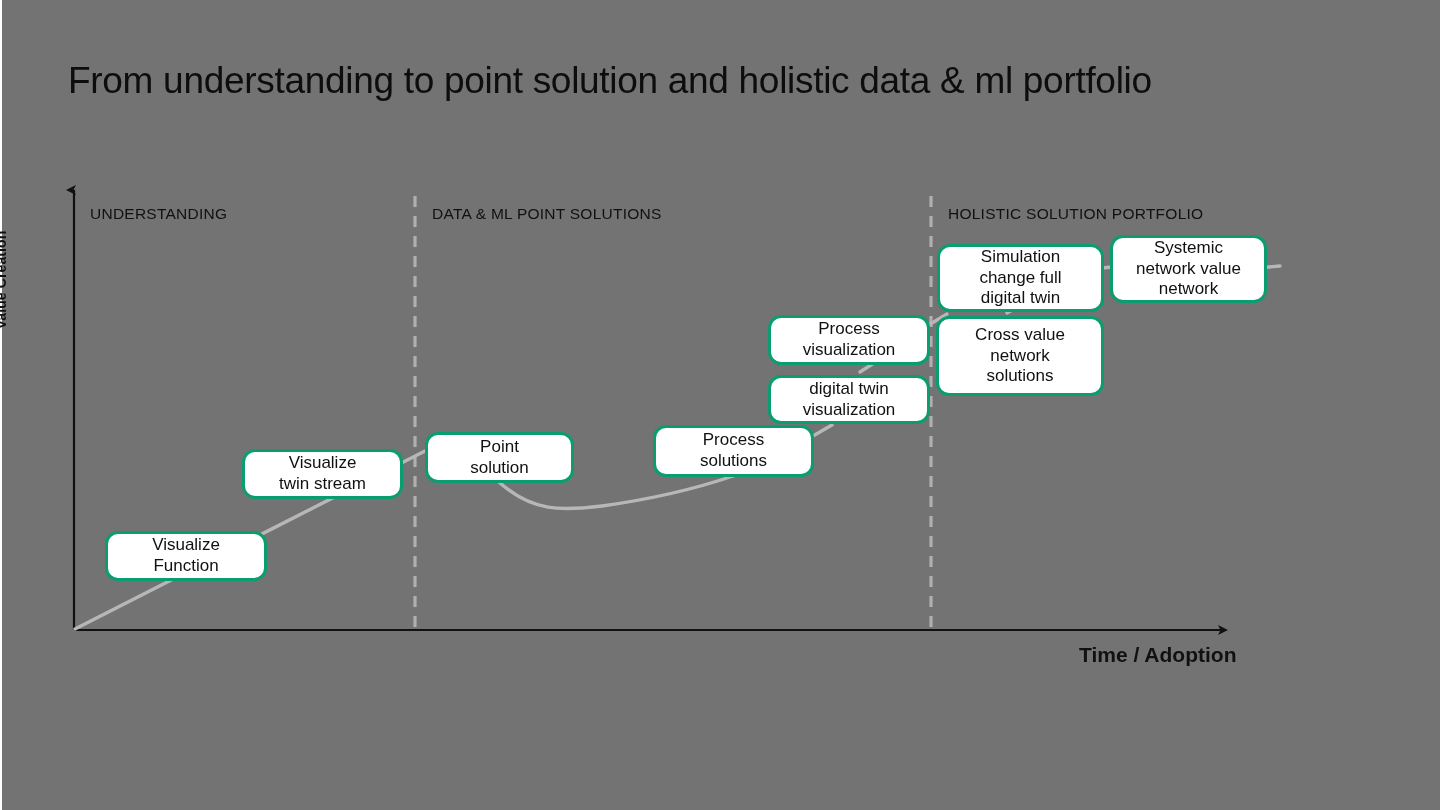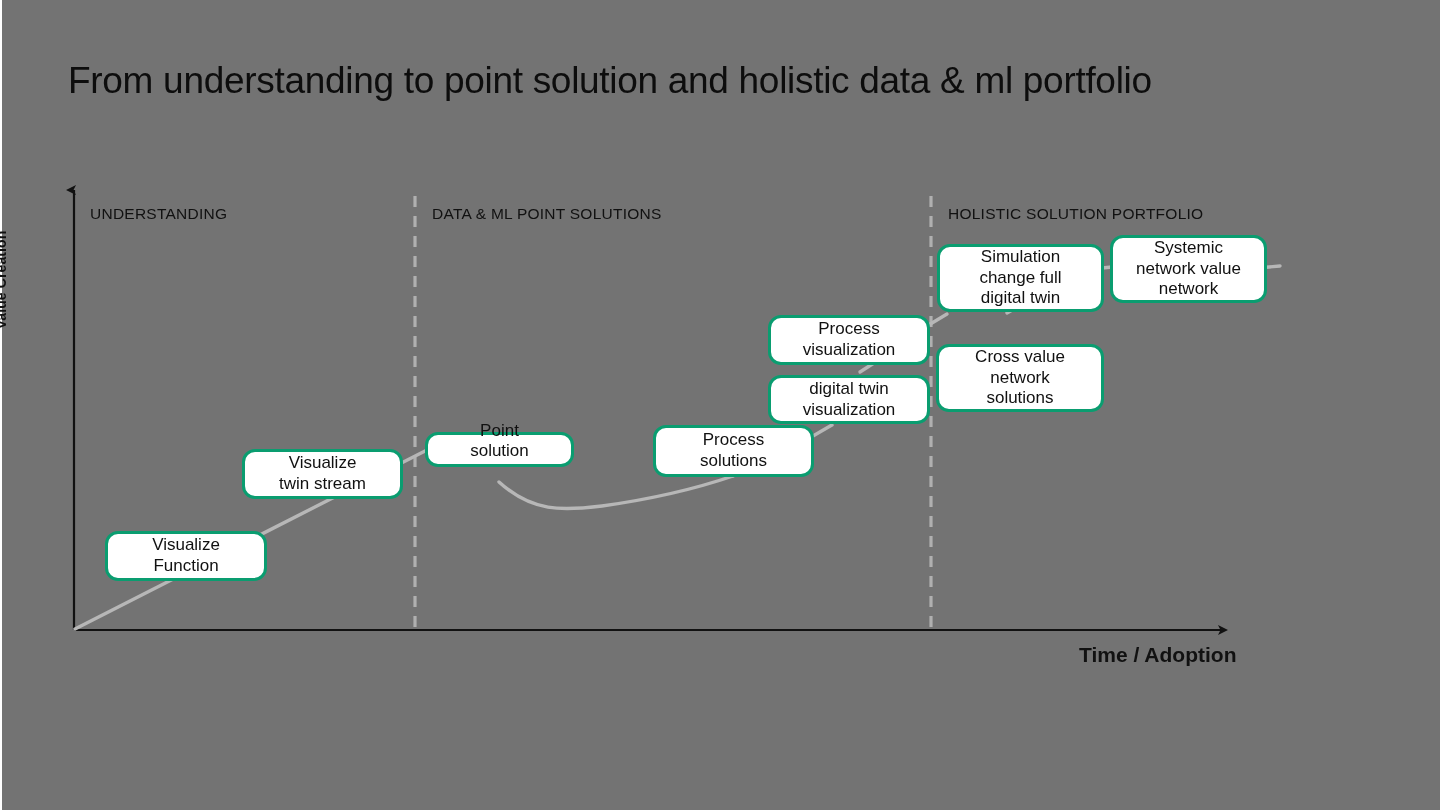--- a/index.html
+++ b/index.html
@@ -138,21 +138,21 @@
     </span>
   </div>
 
   <div class="node" style="left:240px; top:449px; width:161px; height:50px;">
     <span>
       <span>Visualize</span><br>
       <span>twin stream</span>
     </span>
   </div>
 
-  <div class="node" style="left:423px; top:432px; width:149px; height:35px;align-items:flex-end;">
+  <div class="node" style="left:423px; top:432px; width:149px; height:51px;">
     <span>
       <span>Point</span><br>
       <span>solution</span>
     </span>
   </div>
 
   <div class="node" style="left:651px; top:425px; width:161px; height:52px;">
     <span>
       <span>Process</span><br>
       <span>solutions</span>
@@ -166,21 +166,21 @@
     </span>
   </div>
 
   <div class="node" style="left:766px; top:315px; width:162px; height:50px;">
     <span>
       <span>Process</span><br>
       <span>visualization</span>
     </span>
   </div>
 
-  <div class="node" style="left:934px; top:316px; width:168px; height:68px;margin-top:28px;">
+  <div class="node" style="left:934px; top:316px; width:168px; height:80px;">
     <span>
       <span>Cross value</span><br>
       <span>network</span><br>
       <span>solutions</span>
     </span>
   </div>
 
   <div class="node" style="left:935px; top:244px; width:167px; height:68px;">
     <span>
       <span>Simulation</span><br>

